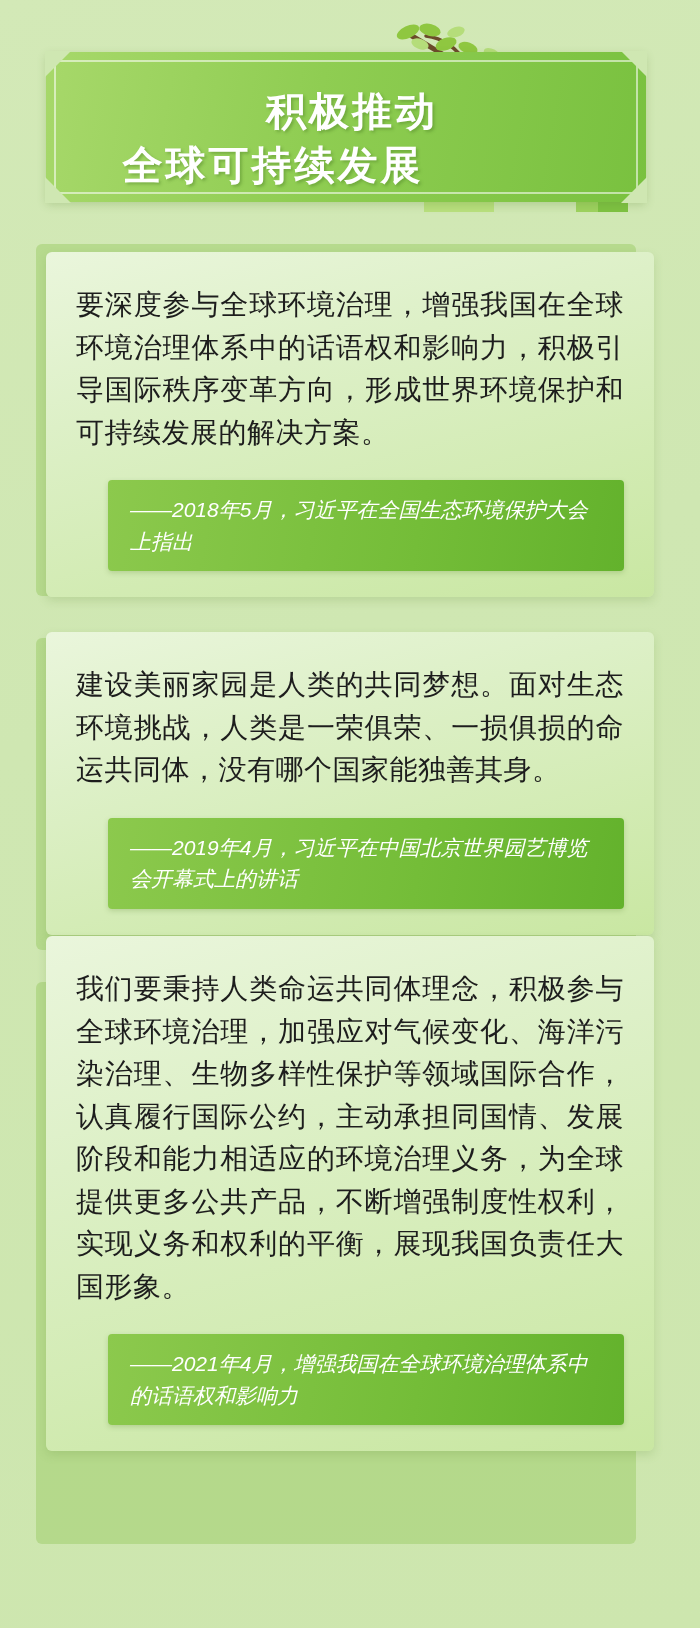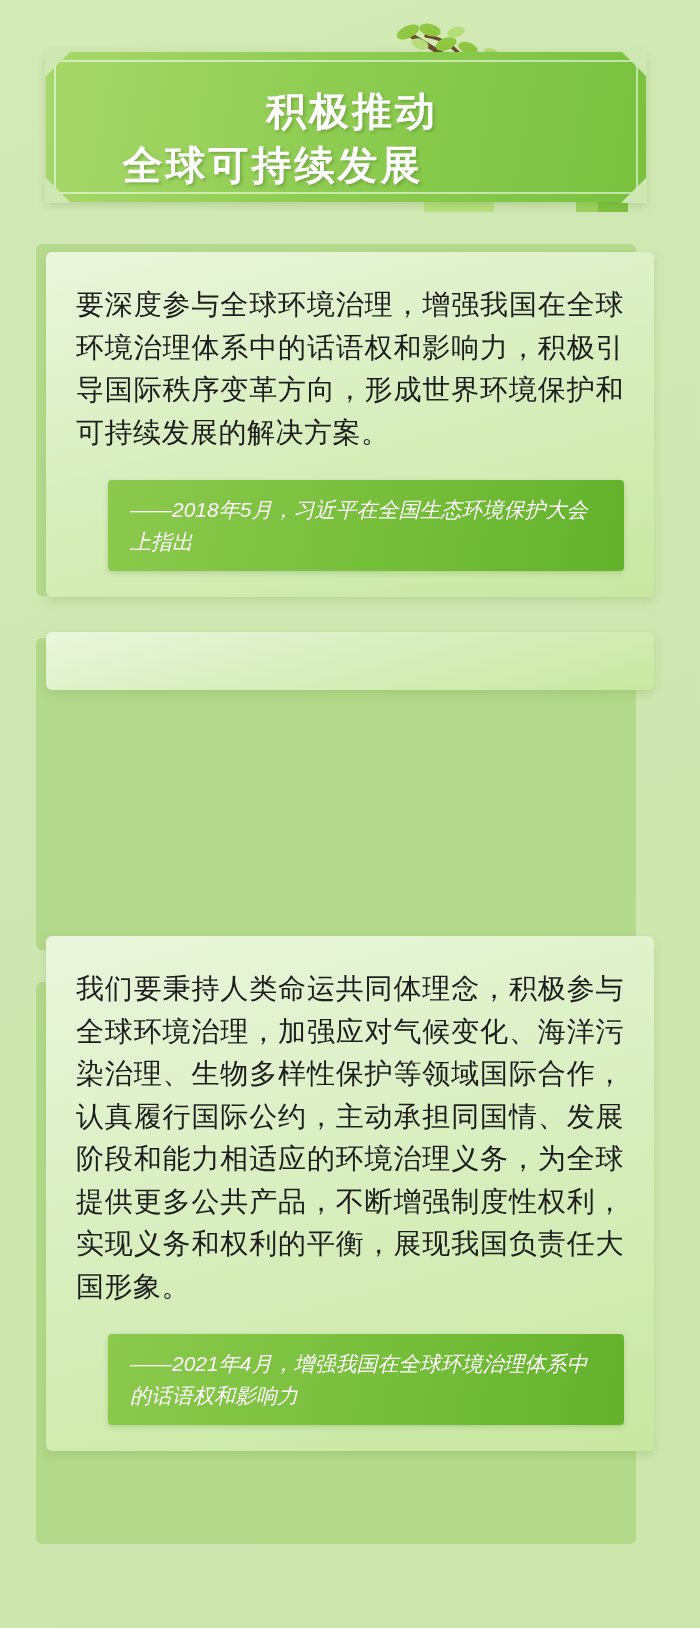--- a/index.html
+++ b/index.html
@@ -233,20 +233,22 @@
 <div class="card" style="top:252px;">
   <div class="card-body">
     <div class="quote-text">要深度参与全球环境治理，增强我国在全球环境治理体系中的话语权和影响力，积极引导国际秩序变革方向，形成世界环境保护和可持续发展的解决方案。</div>
     <div class="source-bar">——2018年5月，习近平在全国生态环境保护大会上指出</div>
   </div>
 </div>
 
 <div class="card-shadow-layer" style="top:638px;height:312px;left:36px;width:600px;"></div>
 <div class="card" style="top:632px;">
   <div class="card-body">
+    <div class="quote-text">建设美丽家园是人类的共同梦想。面对生态环境挑战，人类是一荣俱荣、一损俱损的命运共同体，没有哪个国家能独善其身。</div>
+    <div class="source-bar">——2019年4月，习近平在中国北京世界园艺博览会开幕式上的讲话</div>
   </div>
 </div>
 
 <div class="card-shadow-layer" style="top:982px;height:562px;left:36px;width:600px;"></div>
 <div class="card" style="top:936px;">
   <div class="card-body">
     <div class="quote-text">我们要秉持人类命运共同体理念，积极参与全球环境治理，加强应对气候变化、海洋污染治理、生物多样性保护等领域国际合作，认真履行国际公约，主动承担同国情、发展阶段和能力相适应的环境治理义务，为全球提供更多公共产品，不断增强制度性权利，实现义务和权利的平衡，展现我国负责任大国形象。</div>
     <div class="source-bar">——2021年4月，增强我国在全球环境治理体系中的话语权和影响力</div>
   </div>
 </div>

